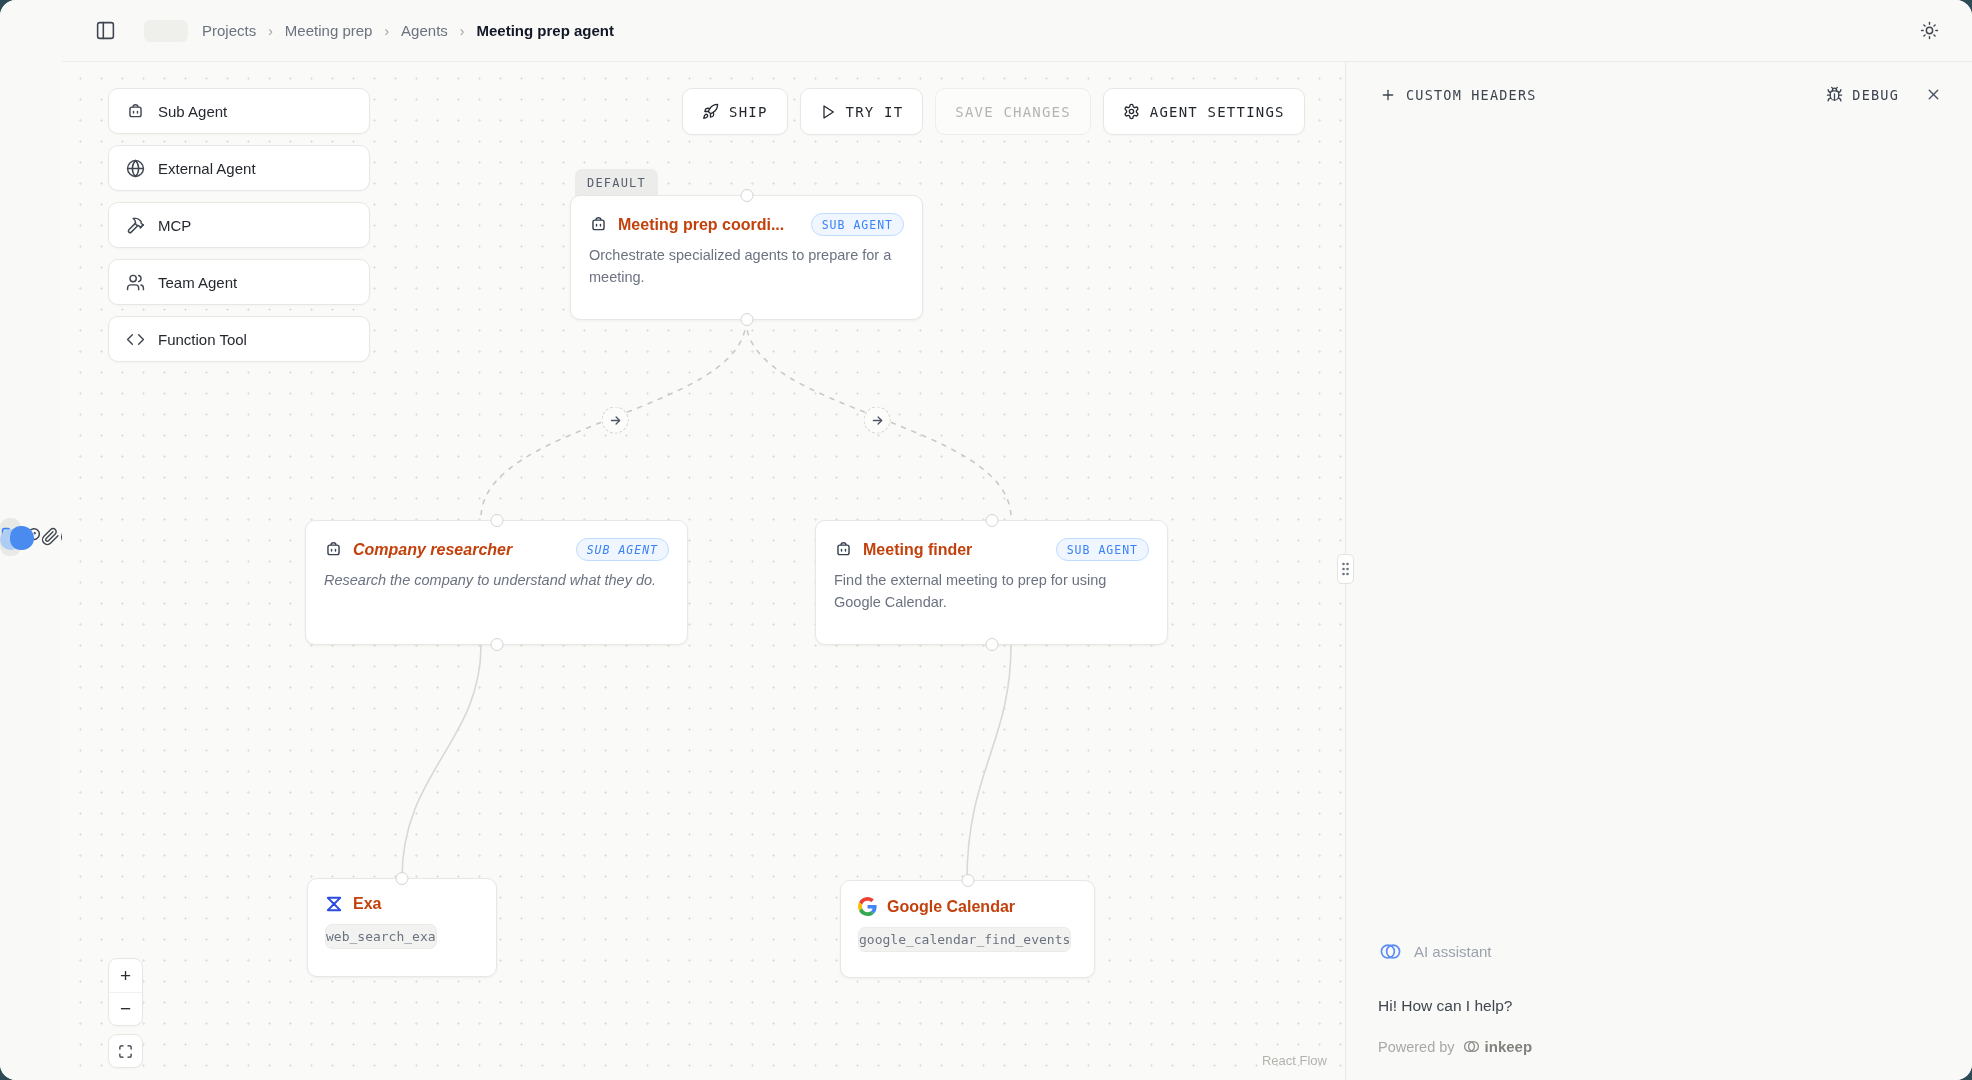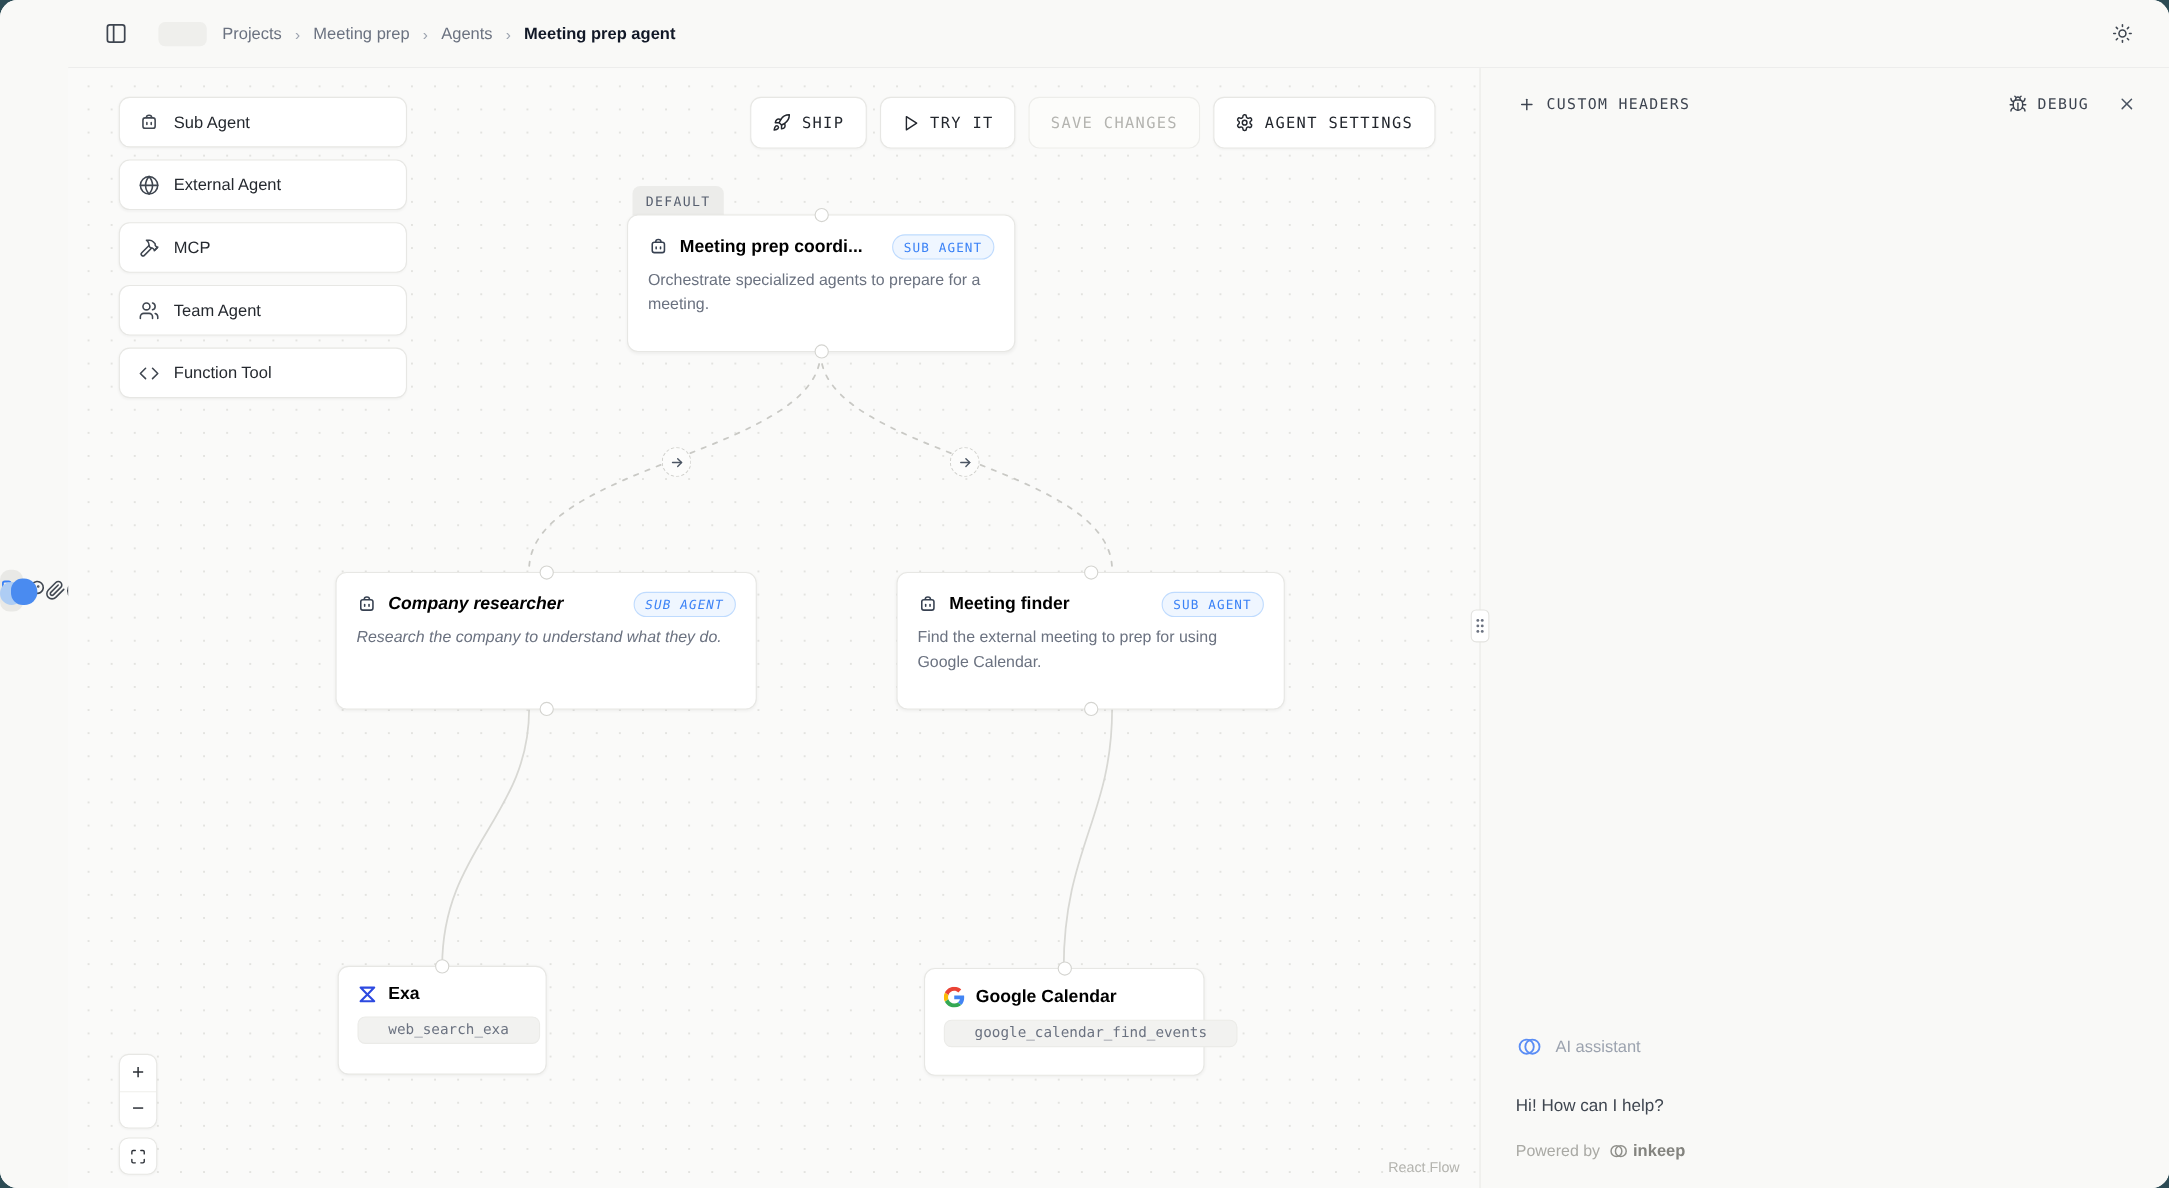--- a/index.html
+++ b/index.html
@@ -50,25 +50,25 @@
   .pal-btn{width:262px;height:46px;background:#fff;border:1px solid #e7e7e4;border-radius:10px;display:flex;align-items:center;gap:13px;padding:0 17px;font-size:15px;font-weight:500;color:#25292f;box-shadow:0 1px 2px rgba(0,0,0,.03);cursor:grab;}
   .pal-btn .pi{color:#3f4650;}
   
   .toolbar{position:absolute;left:620px;top:26px;display:flex;gap:12px;}
   .tool-btn{height:47px;display:flex;align-items:center;gap:10px;padding:0 19px;background:#fff;border:1px solid #e7e7e4;border-radius:10px;font-size:14px;letter-spacing:1.2px;color:#23272e;font-weight:500;box-shadow:0 1px 2px rgba(0,0,0,.03);cursor:pointer;white-space:nowrap;}
   .tool-btn.disabled{color:#b4b4b0;background:#fcfcfa;border-color:#ededea;box-shadow:none;cursor:default;}
   
   .node{position:absolute;background:#fff;border:1px solid #e7e7e4;border-radius:10px;box-shadow:0 1px 3px rgba(0,0,0,.05);padding:17px 18px;}
   .node .head{display:flex;align-items:center;gap:10px;}
   .node .head .ni{color:#374151;flex:none;}
-  .node .title{font-size:16px;font-weight:700;color:#000000;white-space:nowrap;}
+  .node .title{font-size:16px;font-weight:700;color:#c2410c;white-space:nowrap;}
   .badge{margin-left:auto;font-size:11.5px;letter-spacing:1px;color:var(--accent);background:var(--badge_bg);border:1px solid var(--badge_border);padding:3.5px 10px;border-radius:999px;white-space:nowrap;}
   .node .desc{margin-top:9px;font-size:14.5px;line-height:1.5;color:#6b7280;}
   .default-tag{position:absolute;left:513px;top:107px;height:27px;display:flex;align-items:center;padding:0 12px;background:#ececea;border-radius:7px 7px 0 0;font-size:12px;letter-spacing:1.2px;color:#586070;}
-  .tool-pill{display:inline-block;margin-top:11px;font-size:13px;color:#6b7280;background:#f2f2f0;border:1px solid #ebebe8;border-radius:7px;padding:4px 27px;}
+  .tool-pill{display:inline-block;margin-top:11px;font-size:13px;color:#6b7280;background:#f2f2f0;border:1px solid #ebebe8;border-radius:7px;padding:4px 0;}
   .handle{position:absolute;left:50%;width:13px;height:13px;border-radius:50%;background:#fff;border:1.5px solid #d4d4d0;transform:translateX(-50%);}
   .handle.top{top:-7px;} .handle.bottom{bottom:-7px;}
   .edge-arrow{position:absolute;width:27px;height:27px;border-radius:50%;background:#fcfcfb;border:1px dashed #d2d2ce;display:flex;align-items:center;justify-content:center;color:#4b5563;transform:translate(-50%,-50%);}
   
   .zoomgroup{position:absolute;left:46px;top:896px;width:35px;background:#fff;border:1px solid #e7e7e4;border-radius:9px;overflow:hidden;box-shadow:0 1px 2px rgba(0,0,0,.03);}
   .zbtn{height:33px;display:flex;align-items:center;justify-content:center;font-size:19px;color:#2b2f36;cursor:pointer;}
   .zbtn + .zbtn{border-top:1px solid #f0f0ed;}
   .fitbtn{position:absolute;left:46px;top:972px;width:35px;height:34px;background:#fff;border:1px solid #e7e7e4;border-radius:9px;display:flex;align-items:center;justify-content:center;color:#2b2f36;box-shadow:0 1px 2px rgba(0,0,0,.03);cursor:pointer;}
   .rf-attr{position:absolute;right:18px;bottom:12px;font-size:13px;color:#b3b3ae;}
   

